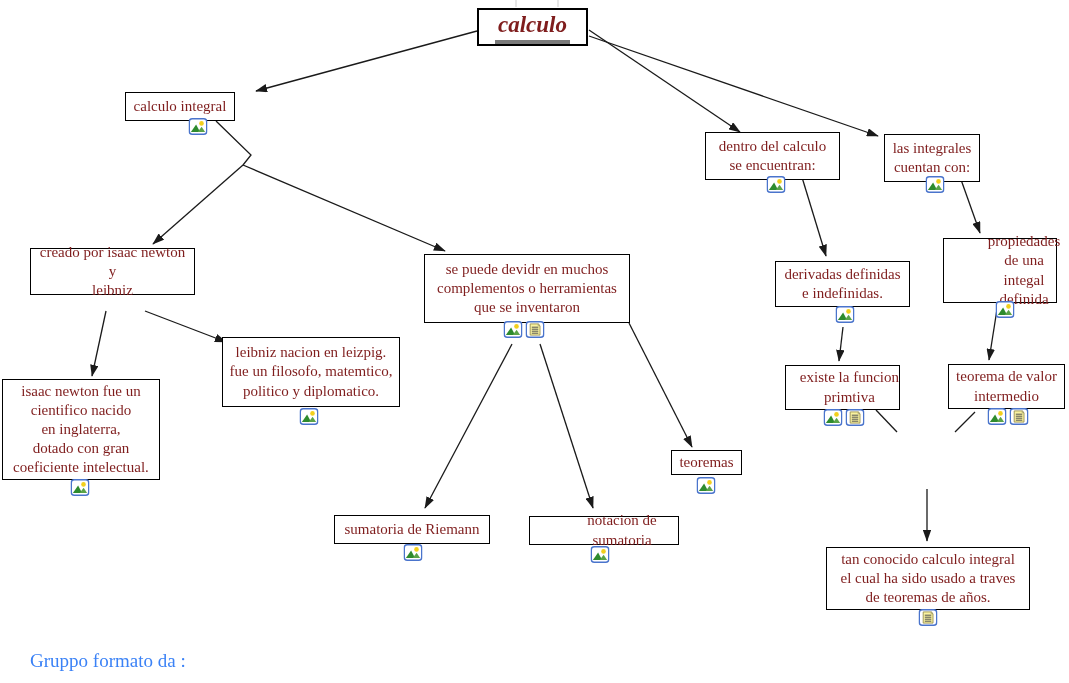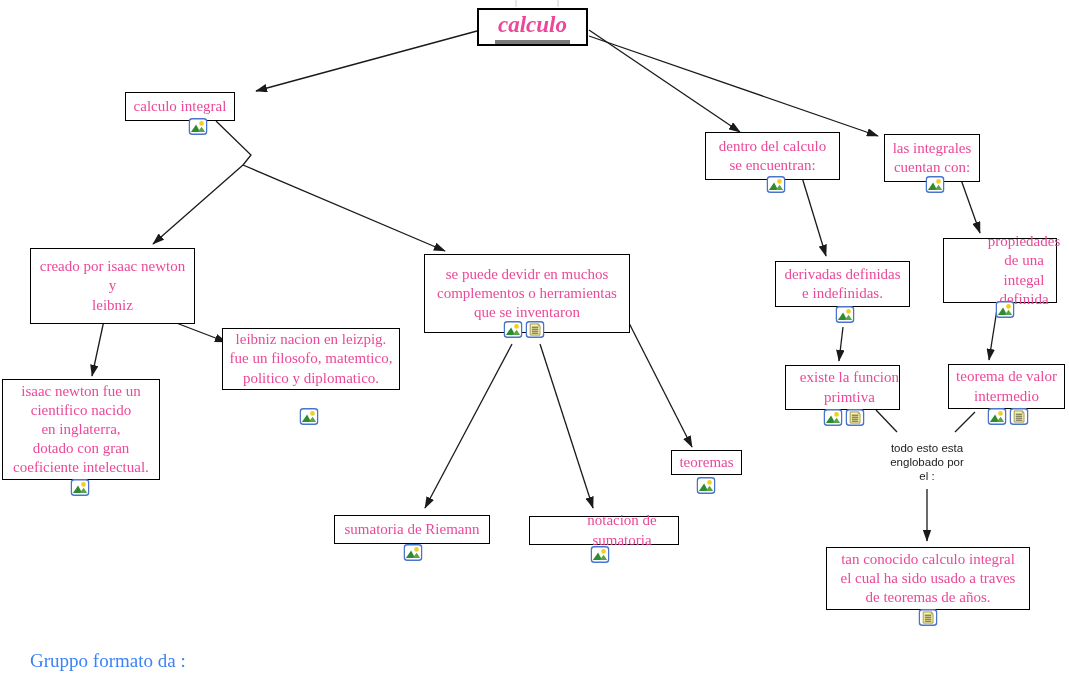--- a/index.html
+++ b/index.html
@@ -1,32 +1,32 @@
 <!DOCTYPE html>
 <html><head>
 <meta charset="utf-8">
 <style>
   html,body{margin:0;padding:0;background:#fff;}
   #canvas{position:relative;width:1069px;height:683px;background:#ffffff;overflow:hidden;
           font-family:"Liberation Serif", serif;}
   .links{position:absolute;left:0;top:0;z-index:1;}
   .node{position:absolute;z-index:2;background:#fff;border:1px solid #000;box-sizing:border-box;
         display:flex;align-items:center;justify-content:center;text-align:center;
-        font-size:15px;line-height:1.28;color:#ec4899;}
+        font-size:15px;line-height:1.28;color:#7f1d1d;}
   .node span{white-space:pre-line;}
   .n-title{left:477px;top:8px;width:111px;height:38px;border-width:2px;
            font-size:23px;font-weight:bold;font-style:italic;}
   .n-title span{border-bottom:4px solid #7a7a7a;padding:0 3px 1px 3px;}
   .n-calcint{left:125px;top:92px;width:110px;height:29px;}
   .n-dentro{left:705px;top:132px;width:135px;height:48px;}
   .n-lasint{left:884px;top:134px;width:96px;height:48px;}
-  .n-creado{left:30px;top:248px;width:165px;height:76px;}
-  .n-sepuede{left:424px;top:254px;width:206px;height:79px;}
+  .n-creado{left:30px;top:248px;width:165px;height:47px;}
+  .n-sepuede{left:424px;top:254px;width:206px;height:69px;}
   .n-isaac{left:2px;top:379px;width:158px;height:101px;}
-  .n-leibniz{left:222px;top:328px;width:178px;height:62px;}
+  .n-leibniz{left:222px;top:337px;width:178px;height:70px;}
   .n-derivadas{left:775px;top:261px;width:135px;height:46px;}
   .n-propiedades{left:943px;top:238px;width:114px;height:65px;padding-left:48px;}
   .n-existe{left:785px;top:365px;width:115px;height:45px;justify-content:flex-end;}
   .n-teoremaval{left:948px;top:364px;width:117px;height:45px;text-align:center;}
   .n-teoremas{left:671px;top:450px;width:71px;height:25px;}
   .n-sumatoria{left:334px;top:515px;width:156px;height:29px;text-align:right;}
   .n-notacion{left:529px;top:516px;width:150px;height:29px;padding-left:36px;}
   .n-tan{left:826px;top:547px;width:204px;height:63px;}
   .linking-label{position:absolute;z-index:2;left:870px;top:441px;width:114px;text-align:center;
                  font-family:"Liberation Sans", sans-serif;font-size:11.5px;line-height:14px;
@@ -168,23 +168,20 @@
     </div>
   <div class="node n-notacion">
     <span>notacion de sumatoria</span>
     </div>
   <div class="node n-tan">
     <span>tan conocido calculo integral
 el cual ha sido usado a traves
 de teoremas de años.</span>
     </div>
 
-  <div class="linking-label">todo esto esta
-englobado por
-el :</div>
   <div class="footer-text">Gruppo formato da :</div>
 
   <div class="icons ic-calcint">
     <span>
         <svg width="19" height="17">
           <use href="#ic-img"></use>
         </svg>
       </span>
     </div>
   <div class="icons ic-dentro">

